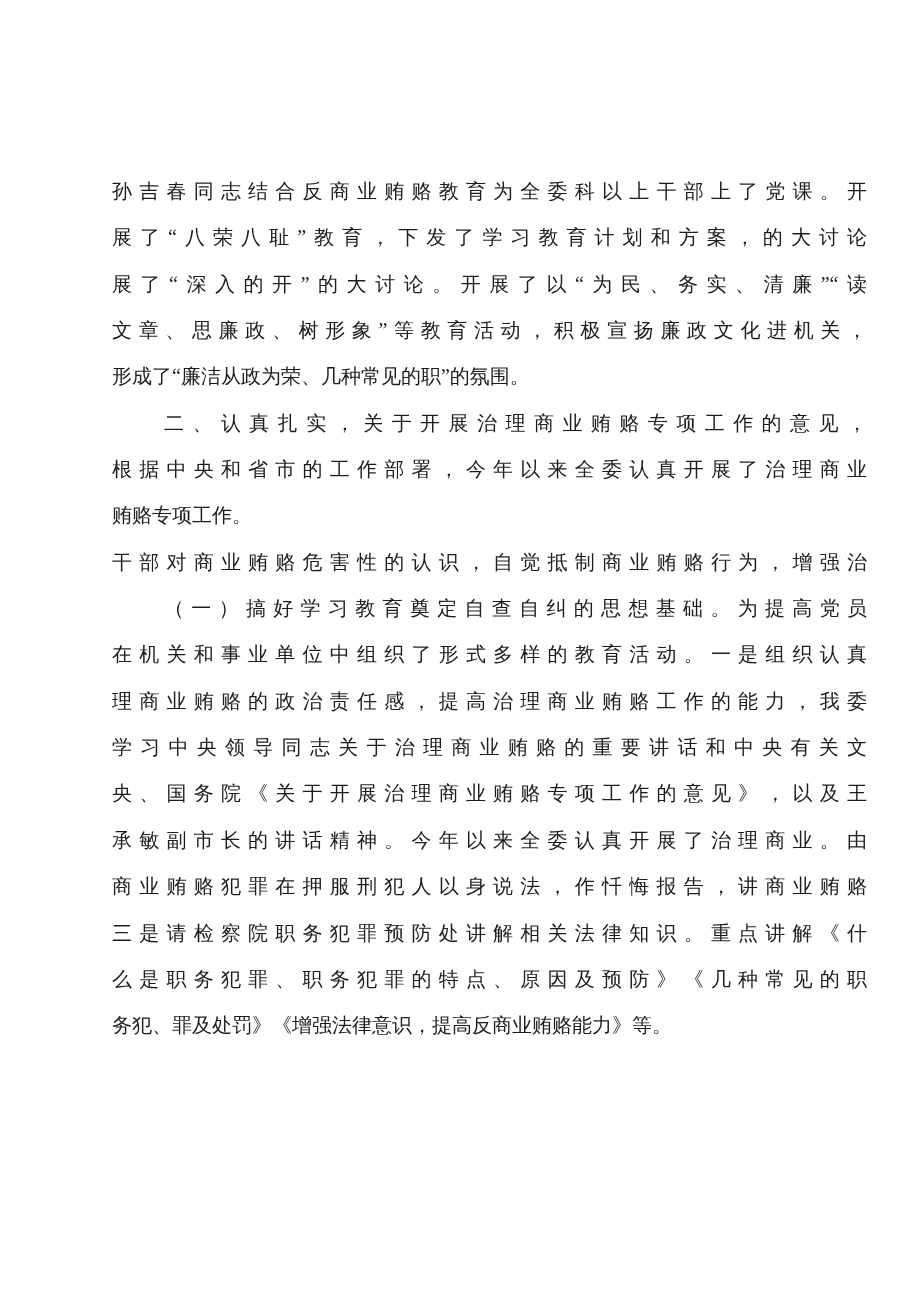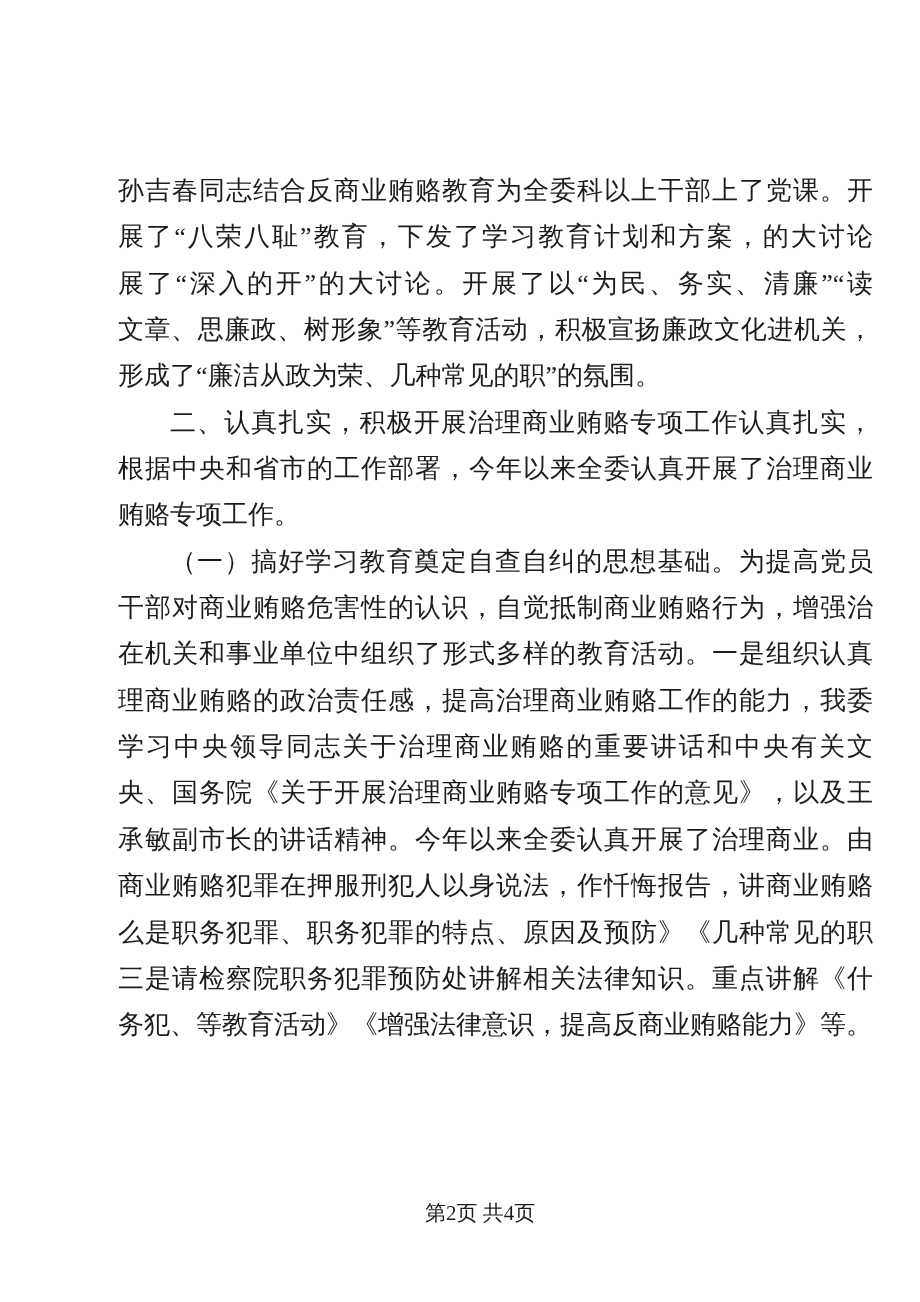--- a/index.html
+++ b/index.html
@@ -20,26 +20,26 @@
     color: #c9c9c9;
     font-family: "DejaVu Sans", "Liberation Sans", sans-serif;
     font-size: 50px;
     line-height: 58px;
     letter-spacing: 2px;
     white-space: nowrap;
     user-select: none;
   }
   .body-text {
     position: absolute;
-    left: 118px;
+    left: 112px;
     top: 168px;
     width: 755px;
     z-index: 2;
     color: #1c1c1c;
-    font-size: 26px;
+    font-size: 20px;
   }
   .line {
     height: 46.35px;
     line-height: 46.35px;
     text-align: justify;
     text-align-last: justify;
     overflow: hidden;
   }
   .line.indent { padding-left: 52px; }
   .line.par-end { text-align-last: left; }
@@ -61,33 +61,30 @@
 <div class="page">
 
 
   <div class="body-text">
 
   <div class="line">孙吉春同志结合反商业贿赂教育为全委科以上干部上了党课。开</div>
       <div class="line">展了“八荣八耻”教育，下发了学习教育计划和方案，的大讨论</div>
       <div class="line">展了“深入的开”的大讨论。开展了以“为民、务实、清廉”“读</div>
       <div class="line">文章、思廉政、树形象”等教育活动，积极宣扬廉政文化进机关，</div>
       <div class="line par-end">形成了“廉洁从政为荣、几种常见的职”的氛围。</div>
-      <div class="line indent">二、认真扎实，积极开展治理商业贿赂专项工作认真扎实，</div>
+      <div class="line indent">二、认真扎实，关于开展治理商业贿赂专项工作的意见，</div>
       <div class="line">根据中央和省市的工作部署，今年以来全委认真开展了治理商业</div>
       <div class="line par-end">贿赂专项工作。</div>
+      <div class="line">干部对商业贿赂危害性的认识，自觉抵制商业贿赂行为，增强治</div>
       <div class="line indent">（一）搞好学习教育奠定自查自纠的思想基础。为提高党员</div>
-      <div class="line">干部对商业贿赂危害性的认识，自觉抵制商业贿赂行为，增强治</div>
       <div class="line">在机关和事业单位中组织了形式多样的教育活动。一是组织认真</div>
       <div class="line">理商业贿赂的政治责任感，提高治理商业贿赂工作的能力，我委</div>
       <div class="line">学习中央领导同志关于治理商业贿赂的重要讲话和中央有关文</div>
       <div class="line">央、国务院《关于开展治理商业贿赂专项工作的意见》，以及王</div>
       <div class="line">承敏副市长的讲话精神。今年以来全委认真开展了治理商业。由</div>
       <div class="line">商业贿赂犯罪在押服刑犯人以身说法，作忏悔报告，讲商业贿赂</div>
+      <div class="line">三是请检察院职务犯罪预防处讲解相关法律知识。重点讲解《什</div>
       <div class="line">么是职务犯罪、职务犯罪的特点、原因及预防》《几种常见的职</div>
-      <div class="line">三是请检察院职务犯罪预防处讲解相关法律知识。重点讲解《什</div>
-      <div class="line par-end">务犯、等教育活动》《增强法律意识，提高反商业贿赂能力》等。</div>
+      <div class="line par-end">务犯、罪及处罚》《增强法律意识，提高反商业贿赂能力》等。</div>
     </div>
 
-  <div class="footer">
-    <span>第2页 共4页</span>
-  </div>
 
 </div>
 
 </body></html>

